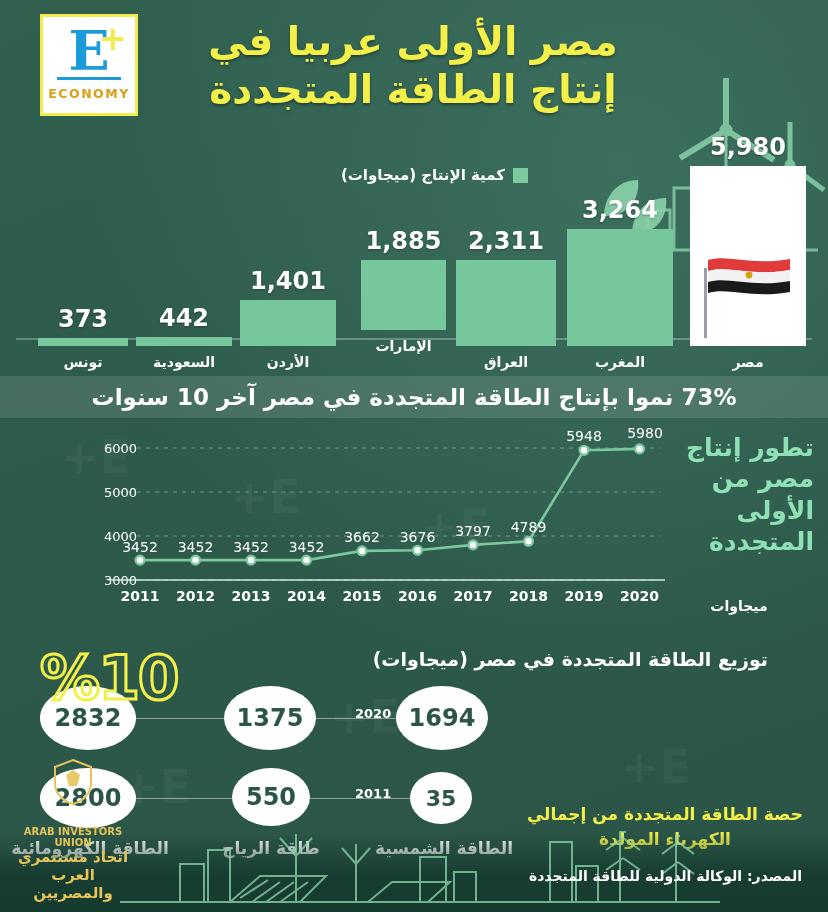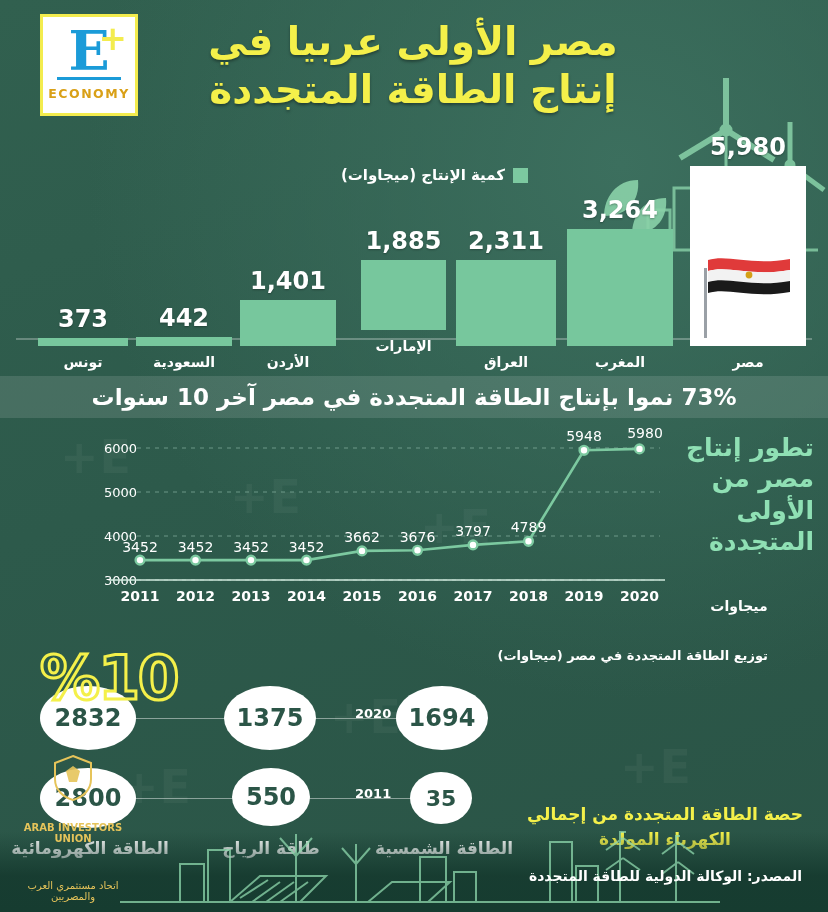--- a/index.html
+++ b/index.html
@@ -116,21 +116,21 @@
     text-align: right; direction: rtl;
   }
   .line-unit {
     position: absolute; right: 14px; top: 586px; width: 150px;
     color: #ffffff; font-size: 14px; font-weight: 700; text-align: center; direction: rtl; margin-top: 12px;
   }
 
   
   .dist-title {
     position: absolute; right: 60px; top: 648px;
-    color: #ffffff; font-size: 13px; font-weight: 700; direction: rtl;
+    color: #ffffff; font-size: 19px; font-weight: 700; direction: rtl;
   }
   .circle {
     position: absolute;
     border-radius: 50%;
     display: flex; align-items: center; justify-content: center;
     font-weight: 700; color: #2a5446;
   }
   .circle.dark { background: #ffffff; color: #2b5547; }
   .cat-lbl {
     position: absolute; color: #ffffff; font-weight: 700; font-size: 17px;
@@ -160,21 +160,21 @@
   }
   .source {
     position: absolute; right: 26px; bottom: 28px;
     color: #ffffff; font-size: 14px; font-weight: 700; direction: rtl;
   }
   .badge {
     position: absolute; left: 14px; bottom: 10px; width: 118px; text-align: center;
   }
   .badge .sh { width: 42px; height: 48px; margin: 0 auto; }
   .badge .t1 { color: #e6c45a; font-size: 10px; font-weight: 700; margin-top: 16px; }
-  .badge .t2 { color: #e6c45a; font-size: 10px; font-weight: 400; margin-top: 36px; }
+  .badge .t2 { color: #e6c45a; font-size: 15px; font-weight: 700; }
 </style>
 </head>
 <body>
 
 <div id="page">
 
   <div class="wm" style="left:60px;  top:430px;">E+</div>
   <div class="wm" style="left:230px; top:470px;">E+</div>
   <div class="wm" style="left:420px; top:500px;">E+</div>
   <div class="wm" style="left:620px; top:740px;">E+</div>

